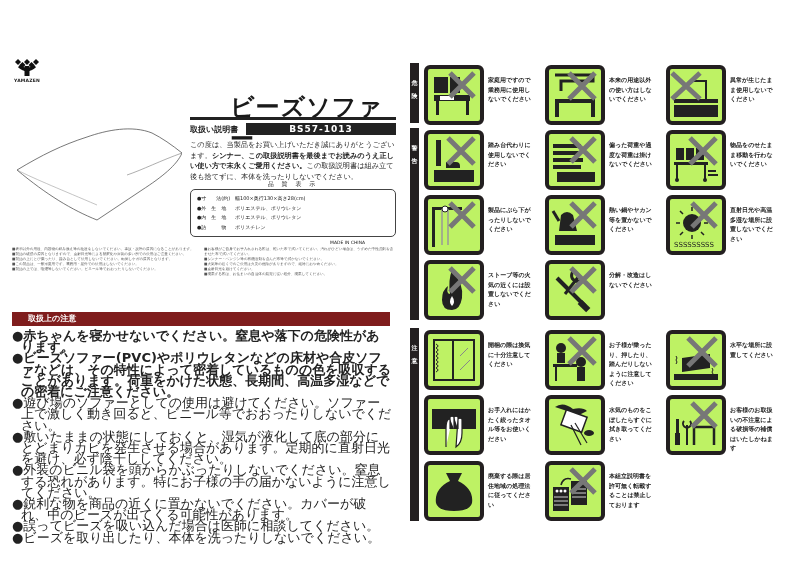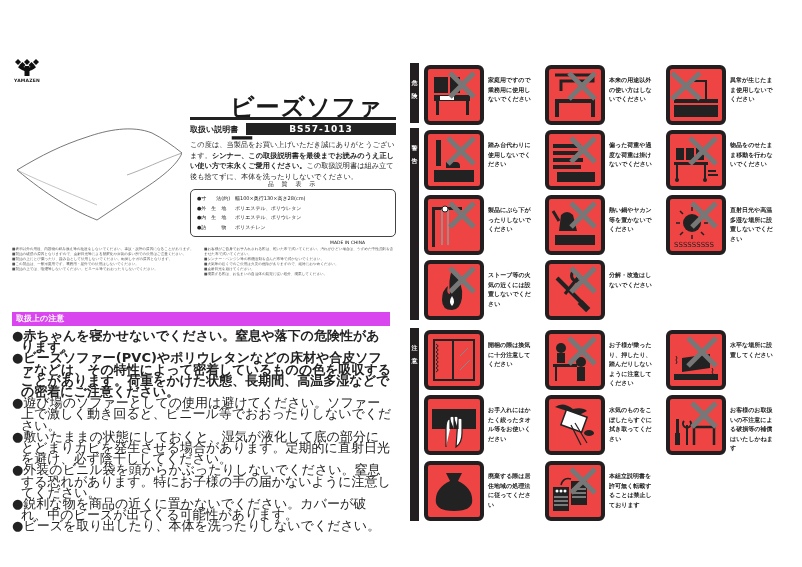--- a/index.html
+++ b/index.html
@@ -19,29 +19,29 @@
   .intro { position: absolute; left: 190px; top: 97px; width: 210px; font-size: 7.2px; line-height: 10.5px; }
   .intro b { font-weight: bold; }
   .spec-title { position: absolute; left: 190px; top: 137px; width: 206px; text-align: center; font-size: 6px; letter-spacing: 3px; }
   .spec-box { position: absolute; left: 190px; top: 146px; width: 206px; height: 48px; border: 1px solid #444; border-radius: 5px; padding: 4px 6px; font-size: 5px; line-height: 9.5px; }
   .spec-row { display: flex; }
   .spec-key { width: 38px; }
   .made { position: absolute; left: 330px; top: 197px; font-size: 4.5px; }
   .fine { position: absolute; top: 204px; width: 190px; font-size: 3.6px; line-height: 5px; color: #555; }
   .fine.c1 { left: 12px; }
   .fine.c2 { left: 204px; }
-  .section-bar { position: absolute; left: 12px; top: 269px; width: 378px; height: 14px; background: #d946ef; color: #fff; font-size: 8px; font-weight: bold; padding-left: 4px; line-height: 14px; }
+  .section-bar { position: absolute; left: 12px; top: 269px; width: 378px; height: 14px; background: #7f1d1d; color: #fff; font-size: 8px; font-weight: bold; padding-left: 16px; line-height: 14px; }
   .cautions { position: absolute; left: 12px; top: 287px; width: 380px; font-size: 13px; line-height: 11.2px; }
   .caution { padding-left: 9px; text-indent: -9px; }
   .caution.bold { font-weight: bold; }
   .pnum { position: absolute; top: 549px; font-size: 6px; color: #444; }
   .copyright { position: absolute; left: 318px; top: 550px; font-size: 4.5px; color: #444; }
   .side-label { position: absolute; left: 8px; width: 9px; background: #231f20; color: #fff; font-size: 6px; text-align: center; display: flex; flex-direction: column; align-items: center; padding-top: 16px; gap: 4px; font-weight: bold; }
   .icon-item { position: absolute; width: 125px; height: 60px; display: flex; align-items: flex-start; }
-  .icon-box { width: 60px; height: 60px; border: 4px solid #231f20; border-radius: 6px; flex: none; position: relative; overflow: hidden; background: #ef4444; }
+  .icon-box { width: 60px; height: 60px; border: 4px solid #231f20; border-radius: 6px; flex: none; position: relative; overflow: hidden; background: #bef264; }
   .icon-box svg { width: 100%; height: 100%; display: block; }
   .icon-text { font-size: 6px; font-weight: bold; line-height: 9.5px; margin-left: 4px; margin-top: 10px; width: 48px; }
 </style>
 </head>
 <body>
 
 <div class="page left">
   <div class="logo">
     <svg width="24" height="20" viewBox="0 0 24 20">
       <polygon points="3,2 6,5 3,8 0,5" fill="#111"></polygon>
@@ -109,20 +109,21 @@
   </div>
 
   <div class="section-bar">取扱上の注意</div>
   <div class="cautions">
     <div class="caution bold">●赤ちゃんを寝かせないでください。窒息や落下の危険性があります。</div>
     <div class="caution bold">●ビーズソファー(PVC)やポリウレタンなどの床材や合皮ソファなどは、その特性によって密着しているものの色を吸収することがあります。荷重をかけた状態、長期間、高温多湿などでの密着にご注意ください。</div>
     <div class="caution">●遊び場のソファーとしての使用は避けてください。ソファー上で激しく動き回ると、ビニール等でおおったりしないでください。</div>
     <div class="caution">●敷いたままの状態にしておくと、湿気が液化して底の部分にとどまりカビを発生させる場合があります。定期的に直射日光を避け、必ず陰干ししてください。</div>
     <div class="caution">●外装のビニル袋を頭からかぶったりしないでください。窒息する恐れがあります。特にお子様の手の届かないように注意してください。</div>
     <div class="caution">●鋭利な物を商品の近くに置かないでください。カバーが破れ、中のビーズが出てくる可能性があります。</div>
+    <div class="caution">●誤ってビーズを吸い込んだ場合は医師に相談してください。</div>
     <div class="caution">●ビーズを取り出したり、本体を洗ったりしないでください。</div>
   </div>
 
   <div class="pnum" style="left:12px">P.1</div>
   <div class="copyright">© 無断複製・転載禁止 2012</div>
 </div>
 
 <div class="page right">
   <div class="side-label" style="top:20px;height:60px">
     <span>危</span>

